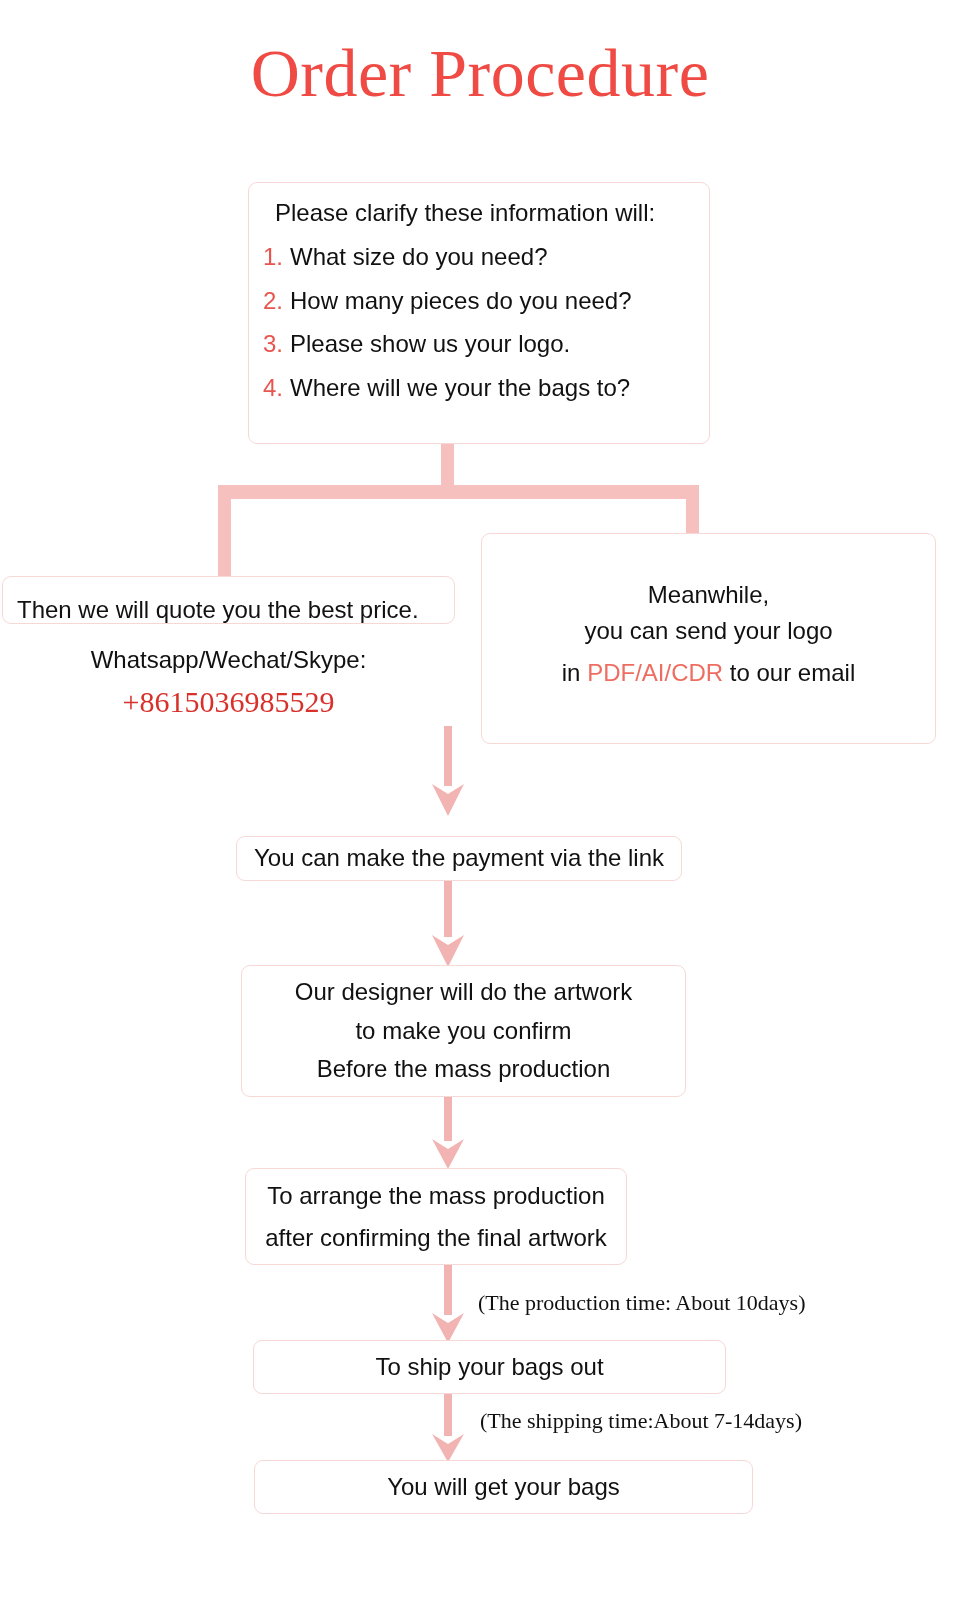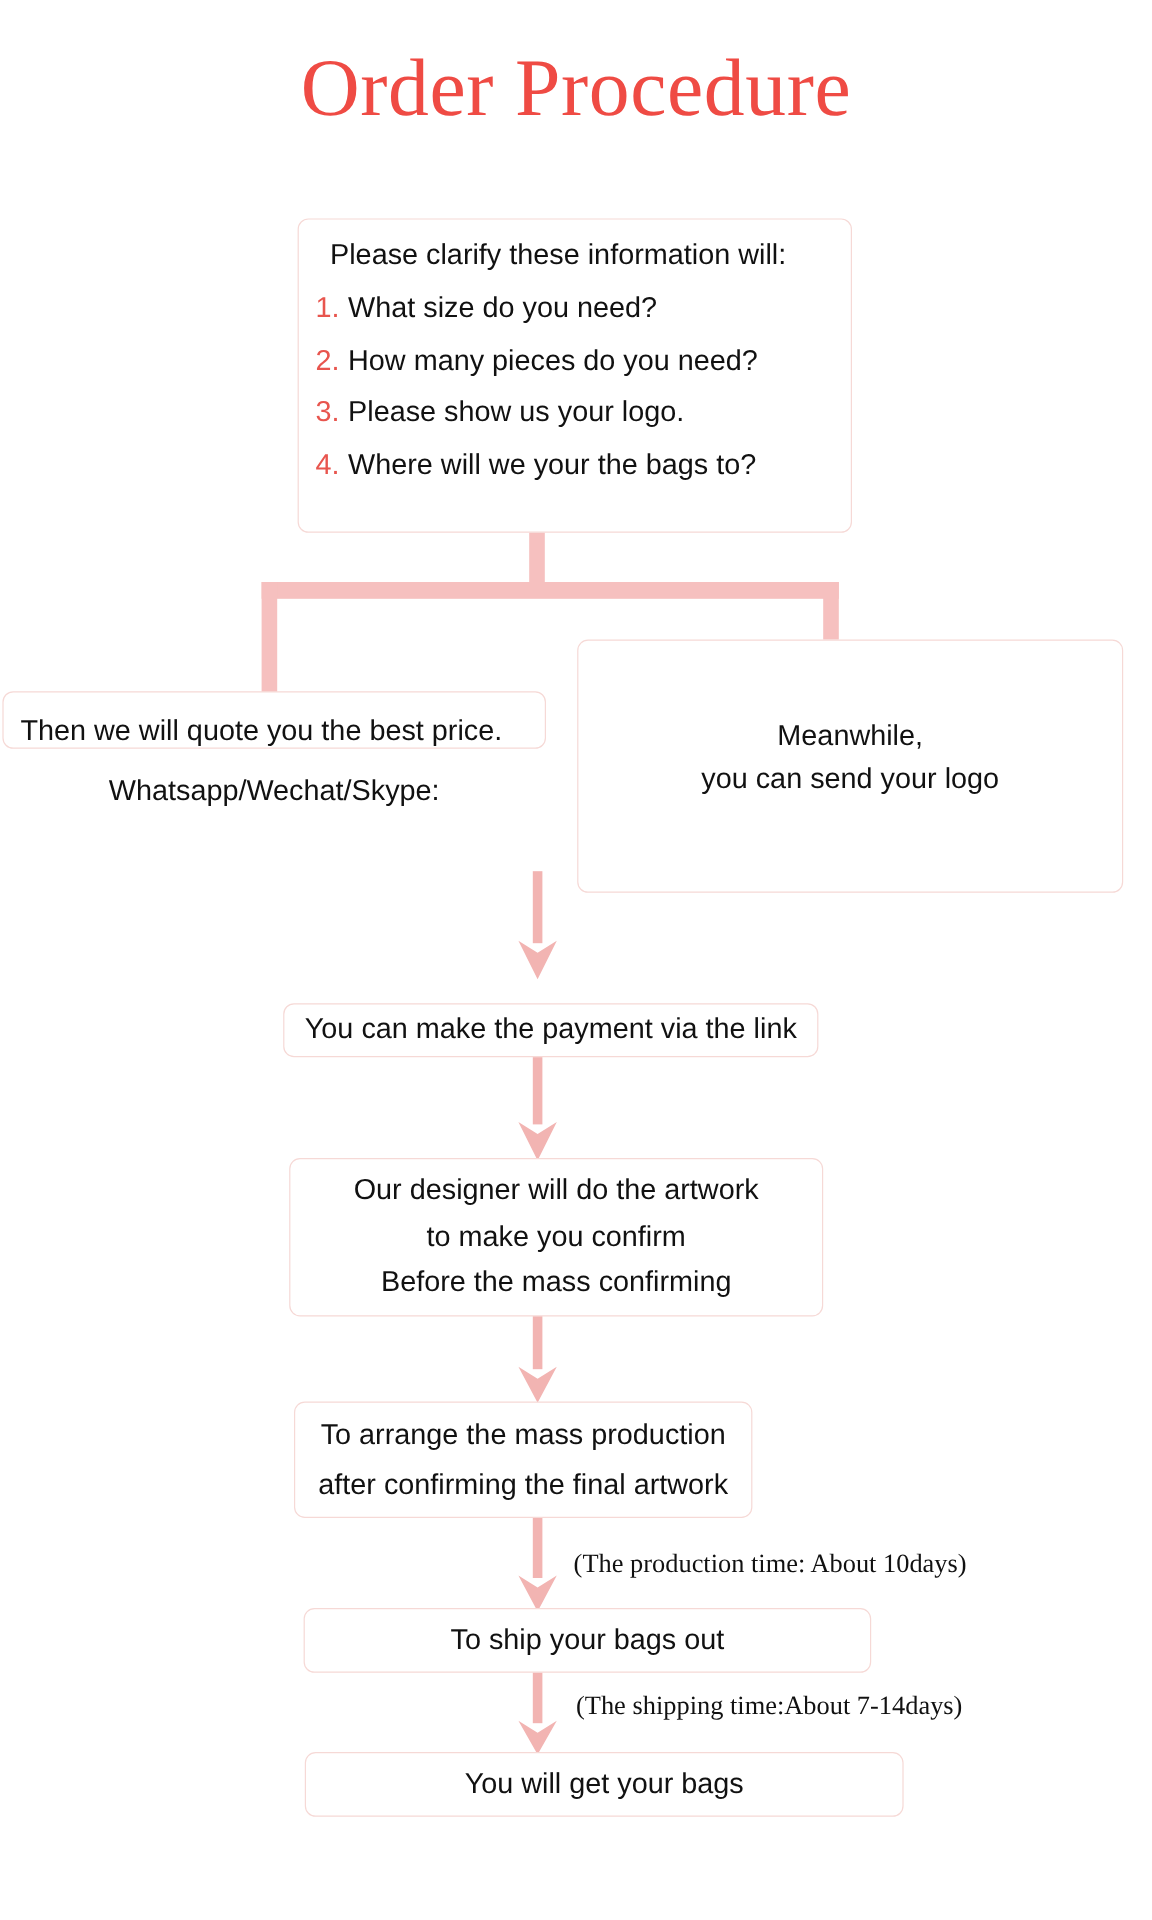--- a/index.html
+++ b/index.html
@@ -271,45 +271,47 @@
 <div class="conn" id="conn-hbar"></div>
 <div class="conn" id="conn-drop-left"></div>
 <div class="conn" id="conn-drop-right"></div>
 
 <div class="box" id="box-quote">
   <div class="line">Then we will quote you the best price.</div>
 </div>
 
 <div id="contact-block">
   <div class="channels">Whatsapp/Wechat/Skype:</div>
+  <div class="phone">+8615036985529</div>
 </div>
 
 <div class="box" id="box-meanwhile">
   <div class="l1">Meanwhile,</div>
   <div class="l2">you can send your logo</div>
+  <div class="l3"><span>in </span><span class="fmt">PDF/AI/CDR</span><span> to our email</span></div>
 </div>
 
 <svg class="arrow" id="arrow-1" style="left:430px; top:726px; width:36px; height:90px;" viewBox="0 0 36 90">
   <rect x="14" y="0" width="8" height="60" fill="#f2b4b2"></rect>
   <path d="M2 58 L18 90 L34 58 L18 68 Z" fill="#f2b4b2"></path>
 </svg>
 
 <div class="box" id="box-payment">
   <div class="line">You can make the payment via the link</div>
 </div>
 
 <svg class="arrow" id="arrow-2" style="left:430px; top:881px; width:36px; height:86px;" viewBox="0 0 36 86">
   <rect x="14" y="0" width="8" height="56" fill="#f2b4b2"></rect>
   <path d="M2 54 L18 86 L34 54 L18 64 Z" fill="#f2b4b2"></path>
 </svg>
 
 <div class="box" id="box-designer">
   <div class="line">Our designer will do the artwork</div>
   <div class="line">to make you confirm</div>
-  <div class="line">Before the mass confirming</div>
+  <div class="line">Before the mass production</div>
 </div>
 
 <svg class="arrow" id="arrow-3" style="left:430px; top:1097px; width:36px; height:72px;" viewBox="0 0 36 72">
   <rect x="14" y="0" width="8" height="44" fill="#f2b4b2"></rect>
   <path d="M2 42 L18 72 L34 42 L18 52 Z" fill="#f2b4b2"></path>
 </svg>
 
 <div class="box" id="box-arrange">
   <div class="line">To arrange the mass production</div>
   <div class="line">after confirming the final artwork</div>

